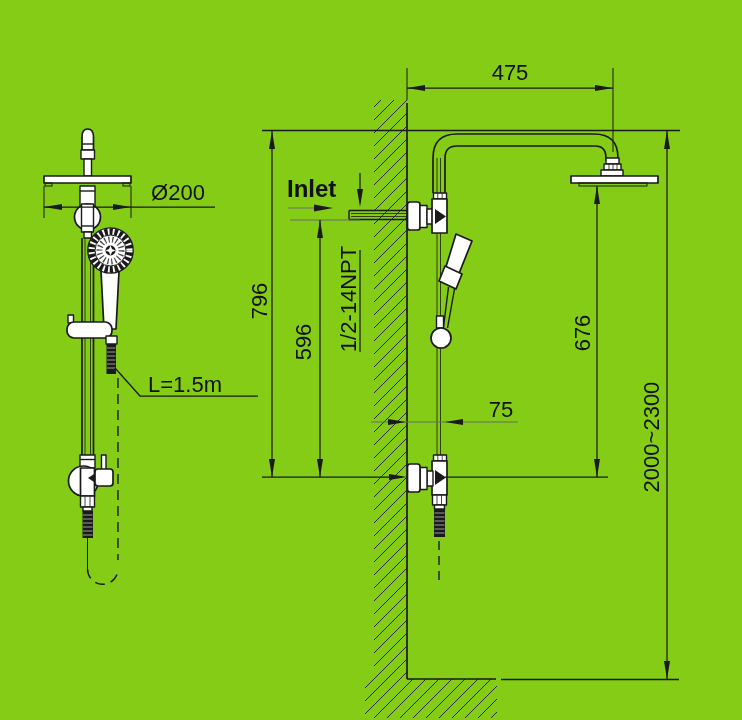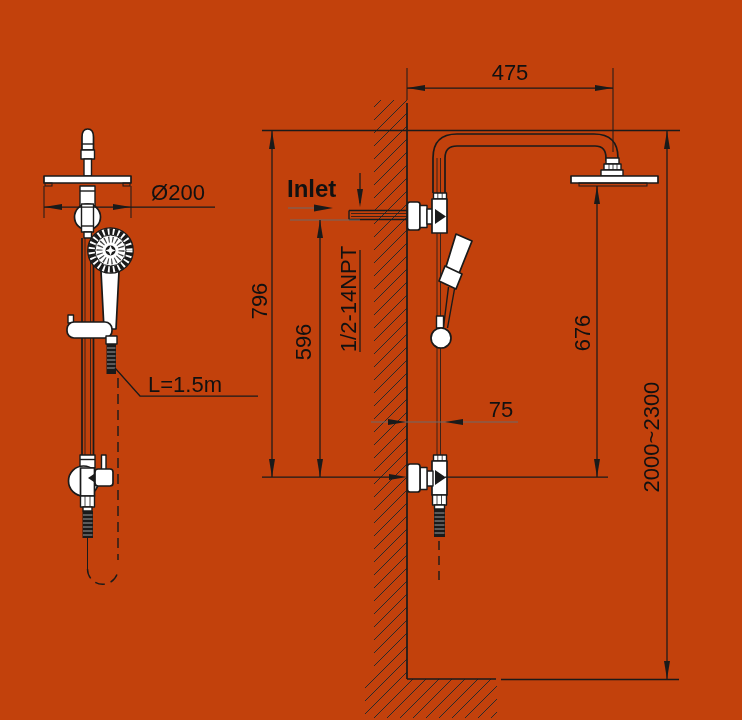--- a/index.html
+++ b/index.html
@@ -1,16 +1,16 @@
 <!DOCTYPE html>
 <html><head>
 <meta charset="utf-8">
 <style>
   html,body{margin:0;padding:0;background:#fff;}
-  .stage{position:relative;width:742px;height:720px;background:#c2410c;overflow:hidden;}
+  .stage{position:relative;width:742px;height:720px;background:#84cc16;overflow:hidden;}
   svg{display:block;}
   
   .o  {stroke:#1a1a1a;stroke-width:1.7;fill:none;stroke-linejoin:round;}
   .o2 {stroke:#1a1a1a;stroke-width:1.4;fill:none;stroke-linejoin:round;}
   .w  {fill:#ffffff;stroke:#1a1a1a;stroke-width:1.7;stroke-linejoin:round;}
   .w2 {fill:#ffffff;stroke:#1a1a1a;stroke-width:1.4;stroke-linejoin:round;}
   .d  {stroke:#1a1a1a;stroke-width:1.25;fill:none;}
   .x  {stroke:#1a1a1a;stroke-width:1;fill:none;}
   .g  {stroke:#6a6a6a;stroke-width:1;fill:none;}
   .a  {fill:#1a1a1a;stroke:none;}

